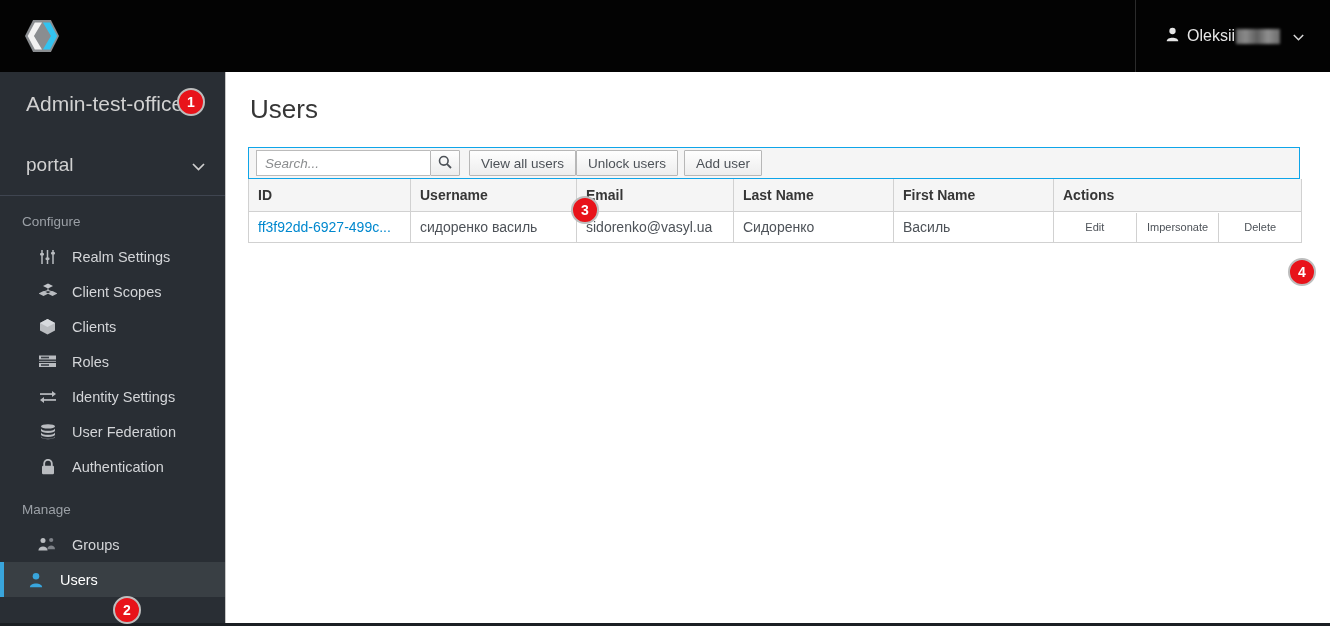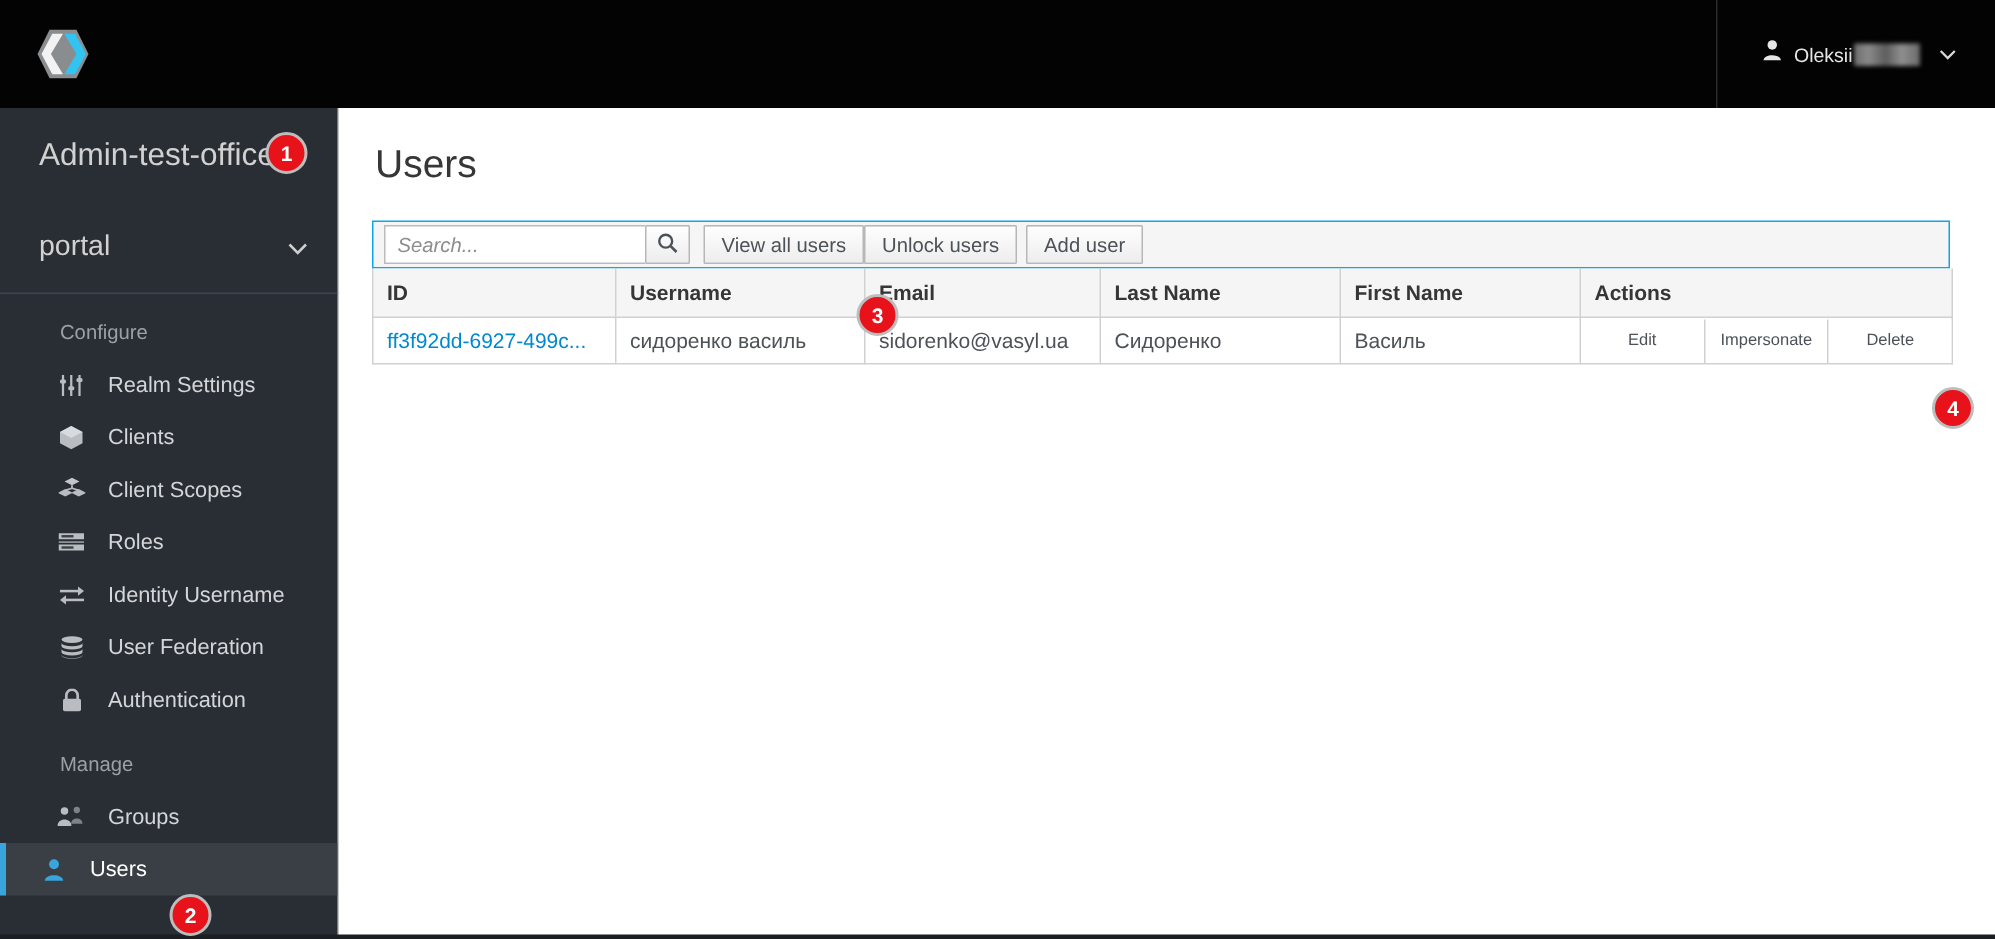--- a/index.html
+++ b/index.html
@@ -20,21 +20,21 @@
   .brand-text {
     color: #d2d2d2; font-size: 26px; font-weight: bold;
     letter-spacing: 0.2px; margin-left: 1px; line-height: 1;
   }
   .masthead-right {
     position: absolute; right: 0; top: 0; height: 72px;
     display: flex; align-items: center; padding-right: 26px;
     border-left: 1px solid #2b2b2b; padding-left: 30px;
   }
   .user-icon { width: 13px; height: 15px; margin-right: 8px; }
-  .user-name { color: #e6e6e6; font-size: 13px; }
+  .user-name { color: #e6e6e6; font-size: 16px; }
   .user-redact {
     display:inline-block; width: 44px; height: 15px; vertical-align: -2px;
     background: linear-gradient(90deg,#6d6d6d 0%,#8a8a8a 22%,#5d5d5d 48%,#8f8f8f 72%,#6b6b6b 100%);
     filter: blur(1.4px); margin-left: 1px;
   }
   .caret-down { margin-left: 13px; width: 11px; height: 7px; }
 
   
   .sidebar {
     position: absolute; left: 0; top: 72px; width: 226px; height: 554px;
@@ -45,21 +45,21 @@
     color: #d1d1d1; font-size: 21px; padding: 20px 20px 0 26px;
     white-space: nowrap; height: 62px;
   }
   .realm-select {
     height: 62px; display: flex; align-items: center;
     padding: 0 20px 0 26px; color: #d1d1d1; font-size: 19px;
     border-bottom: 1px solid #3f4550; justify-content: space-between;
   }
   .realm-select .caret-down { width: 13px; height: 8px; margin-left: 0; }
   .nav-section-label {
-    color: #9ba0a6; font-size: 13.5px; padding: 18px 0 10px 40px;
+    color: #9ba0a6; font-size: 13.5px; padding: 18px 0 10px 22px;
   }
   .nav-item {
     display: flex; align-items: center; height: 35px;
     padding-left: 34px; color: #d3d5d8; font-size: 14.5px;
     border-left: 4px solid transparent; cursor: pointer;
   }
   .nav-item .nav-icon {
     width: 19px; height: 18px; margin-right: 15px;
     display: flex; align-items: center; justify-content: center;
     flex: 0 0 19px;
@@ -207,50 +207,50 @@
               <line x1="14" y1="1" x2="14" y2="15"></line>
           </g>
           <g fill="#b9bcc0">
               <rect x="1" y="4" width="4" height="2.6" rx="1"></rect>
               <rect x="6.5" y="8.5" width="4" height="2.6" rx="1"></rect>
               <rect x="12" y="3" width="4" height="2.6" rx="1"></rect>
             </g>
         </svg>
       </span>
       <span class="nav-label">Realm Settings</span>
-    </div>
-
-    <div class="nav-item">
-      <span class="nav-icon">
-        <svg width="17" height="17" viewBox="0 0 17 17">
-          <polygon points="8.5,1 16,5 16,12.5 8.5,16.5 1,12.5 1,5" fill="#b9bcc0"></polygon>
-          <polygon points="8.5,1 16,5 8.5,9 1,5" fill="#d7dade"></polygon>
-        </svg>
-      </span>
-      <span class="nav-label">Clients</span>
     </div>
 
     <div class="nav-item">
       <span class="nav-icon">
         <svg width="18" height="17" viewBox="0 0 18 17">
           <polygon points="9,0.5 14,3 9,5.5 4,3" fill="#c3c6ca"></polygon>
           <polygon points="4.5,8 9.5,10.5 4.5,13 -0.5,10.5" fill="#b9bcc0"></polygon>
           <polygon points="13.5,8 18.5,10.5 13.5,13 8.5,10.5" fill="#b9bcc0"></polygon>
           <g stroke="#b9bcc0" stroke-width="1.2" fill="none">
               <path d="M9 5.5 L9 7.5"></path>
               <path d="M9 7.5 L5 8.8"></path>
               <path d="M9 7.5 L13 8.8"></path>
             </g>
         </svg>
       </span>
       <span class="nav-label">Client Scopes</span>
     </div>
 
     <div class="nav-item">
       <span class="nav-icon">
+        <svg width="17" height="17" viewBox="0 0 17 17">
+          <polygon points="8.5,1 16,5 16,12.5 8.5,16.5 1,12.5 1,5" fill="#b9bcc0"></polygon>
+          <polygon points="8.5,1 16,5 8.5,9 1,5" fill="#d7dade"></polygon>
+        </svg>
+      </span>
+      <span class="nav-label">Clients</span>
+    </div>
+
+    <div class="nav-item">
+      <span class="nav-icon">
         <svg width="17" height="14" viewBox="0 0 17 14">
           <rect x="0" y="0.5" width="17" height="4" fill="#b9bcc0"></rect>
           <rect x="0" y="5.8" width="17" height="1.2" fill="#8e9297"></rect>
           <rect x="0" y="8" width="17" height="4" fill="#b9bcc0"></rect>
           <rect x="2" y="1.7" width="8" height="1.6" fill="#3b4047"></rect>
           <rect x="2" y="9.2" width="8" height="1.6" fill="#3b4047"></rect>
         </svg>
       </span>
       <span class="nav-label">Roles</span>
     </div>
@@ -259,21 +259,21 @@
       <span class="nav-icon">
         <svg width="18" height="14" viewBox="0 0 18 14">
           <g fill="#b9bcc0">
             <rect x="1" y="3.2" width="13" height="1.7"></rect>
               <polygon points="13,1 17,4.05 13,7.1"></polygon>
             <rect x="4" y="9.1" width="13" height="1.7"></rect>
               <polygon points="5,6.9 1,9.95 5,13"></polygon>
           </g>
         </svg>
       </span>
-      <span class="nav-label">Identity Username</span>
+      <span class="nav-label">Identity Settings</span>
     </div>
 
     <div class="nav-item">
       <span class="nav-icon">
         <svg width="16" height="16" viewBox="0 0 16 16">
           <g fill="#b9bcc0">
             <ellipse cx="8" cy="2.4" rx="7" ry="2.2"></ellipse>
             <path d="M1 4.6 a7 2.2 0 0 0 14 0 v2.2 a7 2.2 0 0 1 -14 0 Z"></path>
             <path d="M1 8.6 a7 2.2 0 0 0 14 0 v2.2 a7 2.2 0 0 1 -14 0 Z"></path>
             <path d="M1 12.6 a7 2.2 0 0 0 14 0 v0.4 a7 2.2 0 0 1 -14 0 Z"></path>

